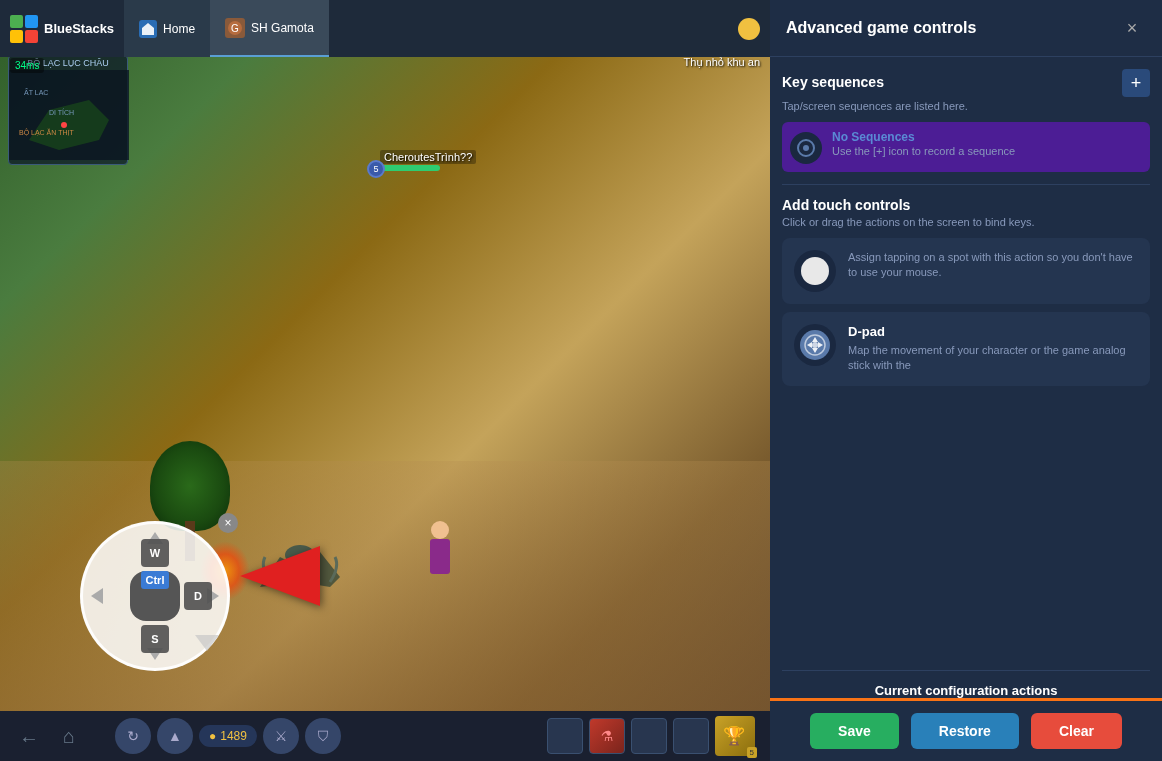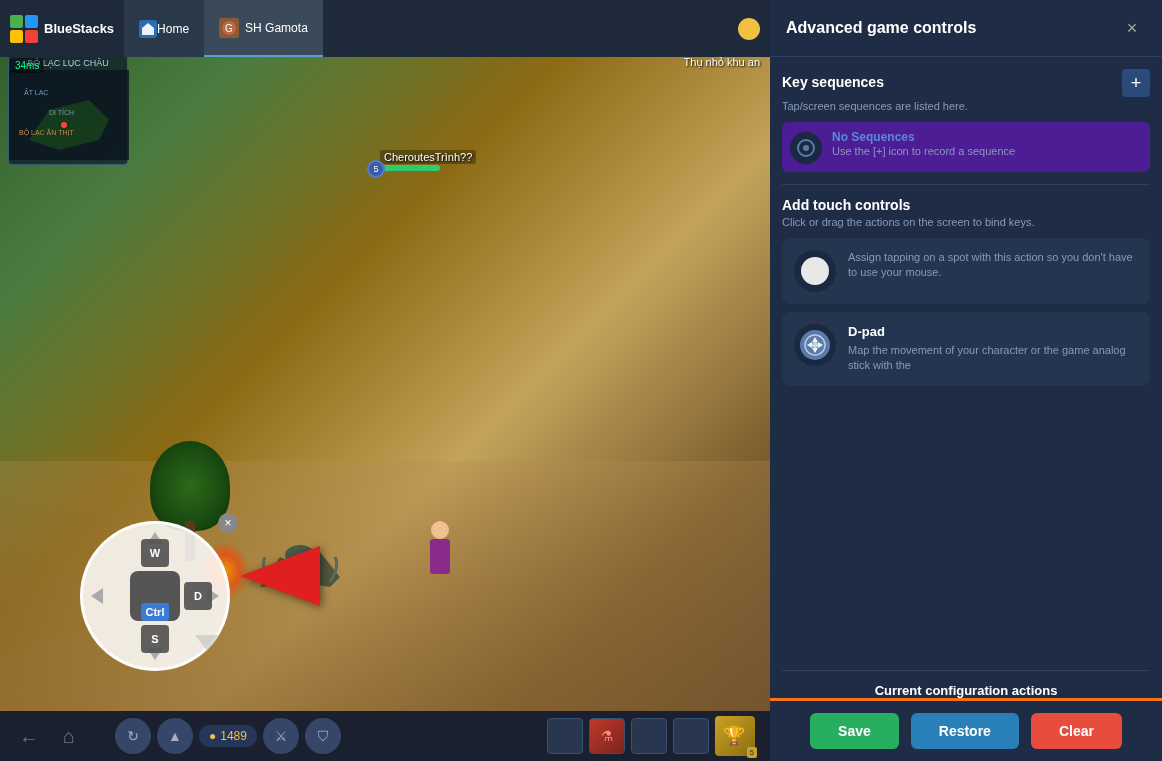--- a/index.html
+++ b/index.html
@@ -45,21 +45,21 @@
       width: 28px;
       height: 28px;
     }
 
     #home-tab {
       display: flex;
       align-items: center;
       padding: 0 15px;
       height: 100%;
       background: #2a3a4a;
-      gap: 0;
+      gap: 6px;
       cursor: pointer;
     }
 
     #game-tab {
       display: flex;
       align-items: center;
       padding: 0 15px;
       height: 100%;
       background: #3a4a5a;
       gap: 6px;
@@ -158,23 +158,23 @@
       position: relative;
       display: flex;
       align-items: center;
       justify-content: center;
     }
 
     .dpad-center {
       width: 50px;
       height: 50px;
       background: #555;
-      border-radius: 8px;
-      display: flex;
-      align-items: flex-end;
+      border-radius: 16px;
+      display: flex;
+      align-items: flex-start;
       justify-content: center;
     }
 
     .ctrl-key {
       background: #3a7bd5;
       color: white;
       font-size: 11px;
       font-weight: bold;
       padding: 3px 5px;
       border-radius: 3px;

